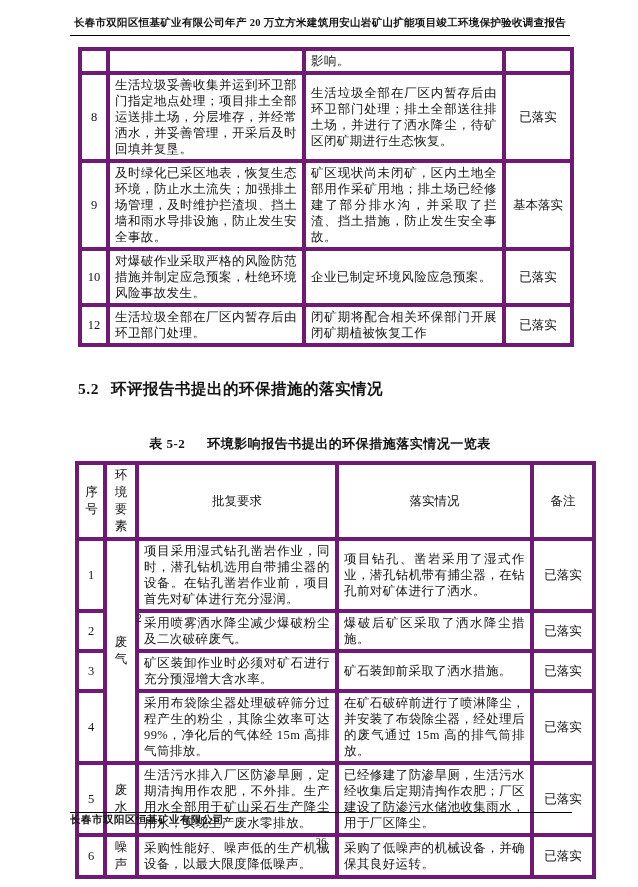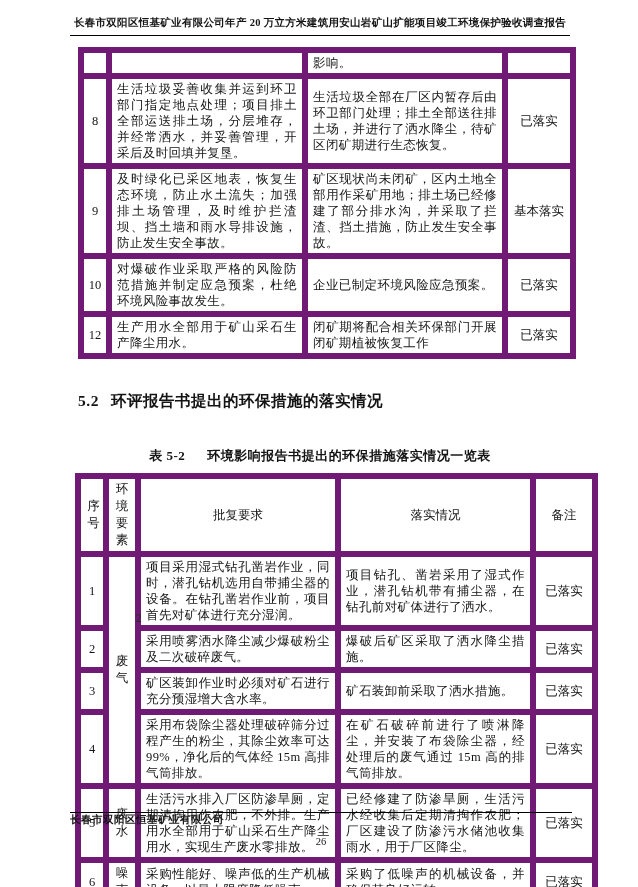--- a/index.html
+++ b/index.html
@@ -10,21 +10,21 @@
   }
   .content { padding:16px 68px 0 70px; }
 
   .doc-title {
     font-size:10.5px; font-weight:bold; text-align:center;
     letter-spacing:0.3px; padding-bottom:5px; border-bottom:1.5px solid #000;
     line-height:14px;
   }
 
   table { border-collapse:collapse; table-layout:fixed; }
-  td { border:6px solid #701a75; font-size:12.5px; line-height:16px;
+  td { border:4px solid #701a75; font-size:12.5px; line-height:16px;
        padding:2px 5px; vertical-align:middle; }
 
   .t1 { margin:11px 0 0 8px; width:492px; border-bottom:2.5px solid #000; }
   .t2 { margin:8px 0 0 5px;  width:517px;
         border-top:2.5px solid #000; border-bottom:2.5px solid #000; }
 
   .cell-num    { text-align:center; padding:2px 1px; }
   .cell-status { text-align:center; padding:2px 0; }
   .cell-req    { text-align:justify; letter-spacing:0.4px; }
   .cell-empty  { padding:2px; }
@@ -85,21 +85,21 @@
       <td class="cell-status">基本落实</td>
     </tr>
     <tr>
       <td class="cell-num">10</td>
       <td class="cell-req">对爆破作业采取严格的风险防范措施并制定应急预案，杜绝环境风险事故发生。</td>
       <td class="cell-req">企业已制定环境风险应急预案。</td>
       <td class="cell-status">已落实</td>
     </tr>
     <tr>
       <td class="cell-num">12</td>
-      <td class="cell-req">生产用水全部用于矿山采石生产降尘用水。</td>
+      <td class="cell-req">生活垃圾全部在厂区内暂存后由环卫部门处理。</td>
       <td class="cell-req">闭矿期将配合相关环保部门开展闭矿期植被恢复工作</td>
       <td class="cell-status">已落实</td>
     </tr>
   </tbody>
     </table>
 
   <div class="sec-heading">
     <span class="sec-no">5.2</span><span>环评报告书提出的环保措施的落实情况</span>
   </div>
 

